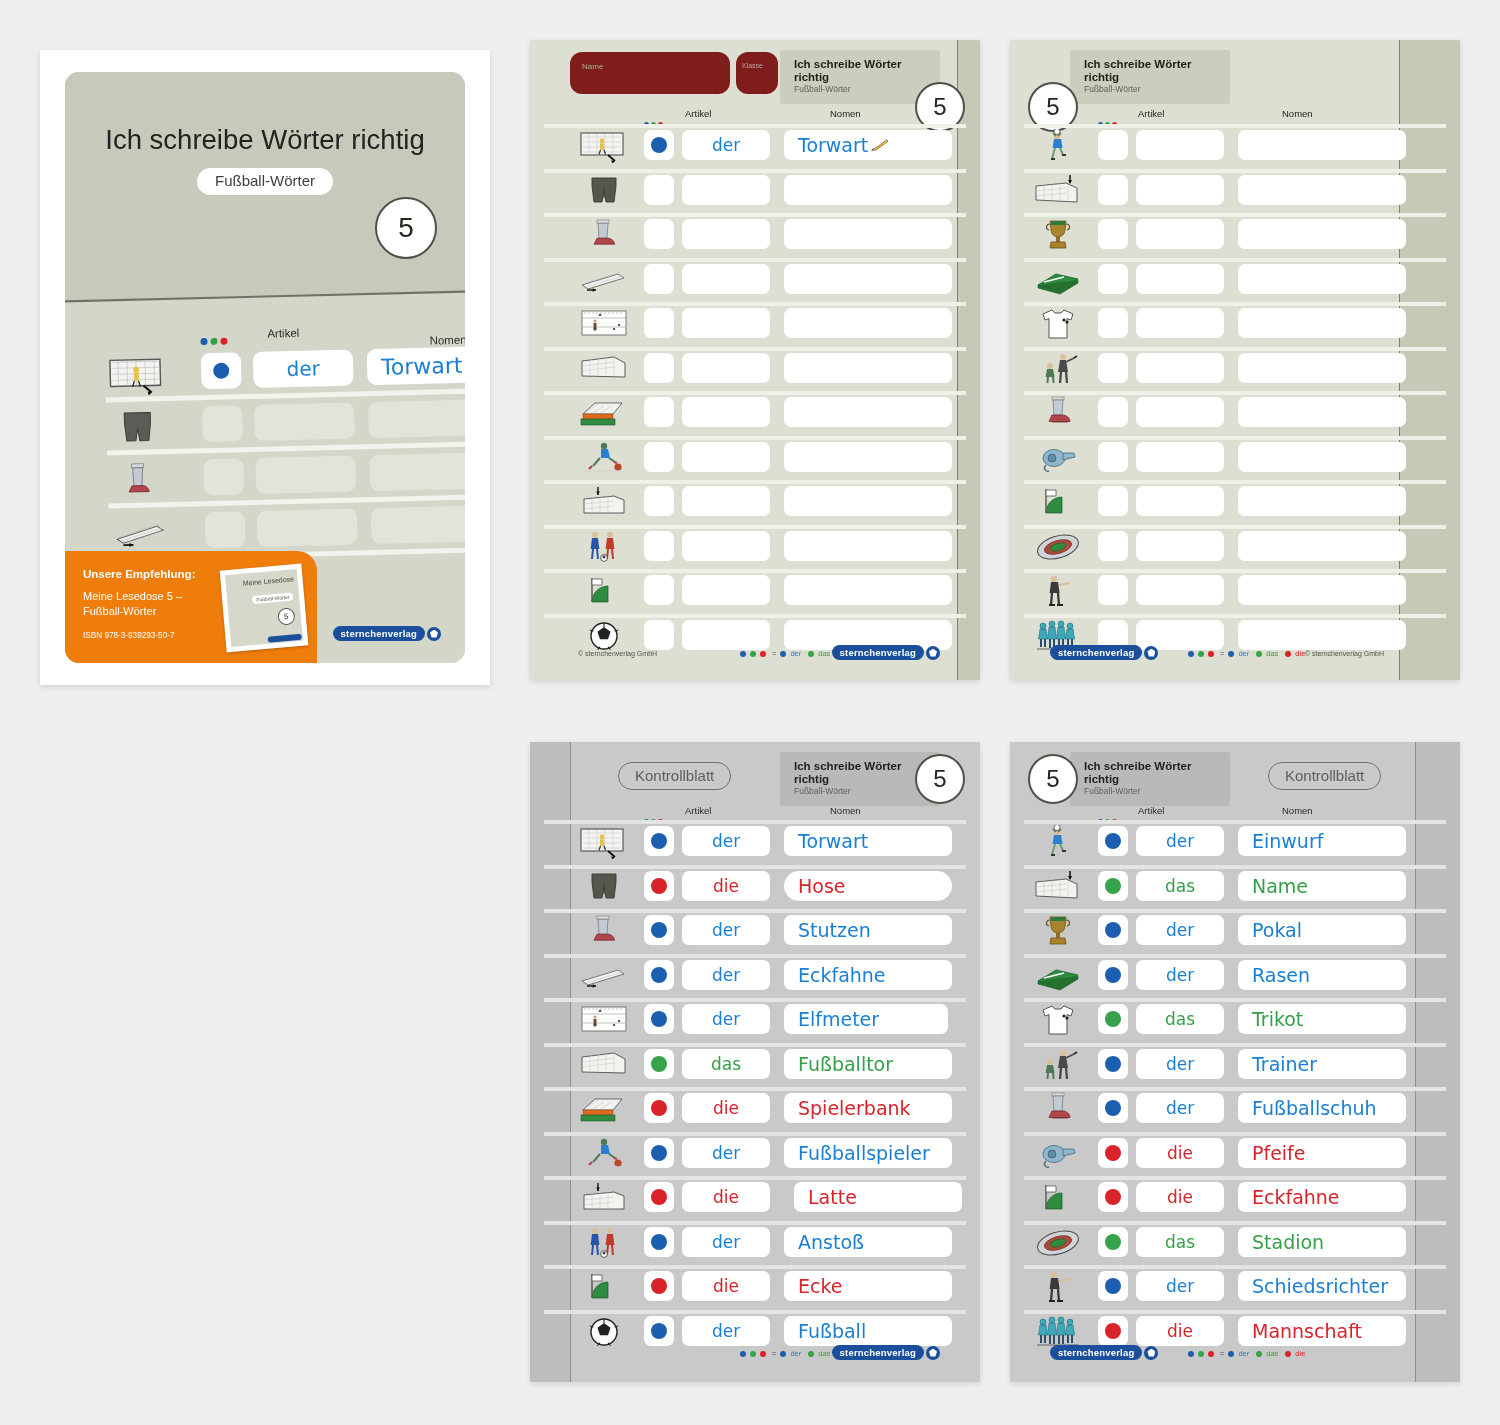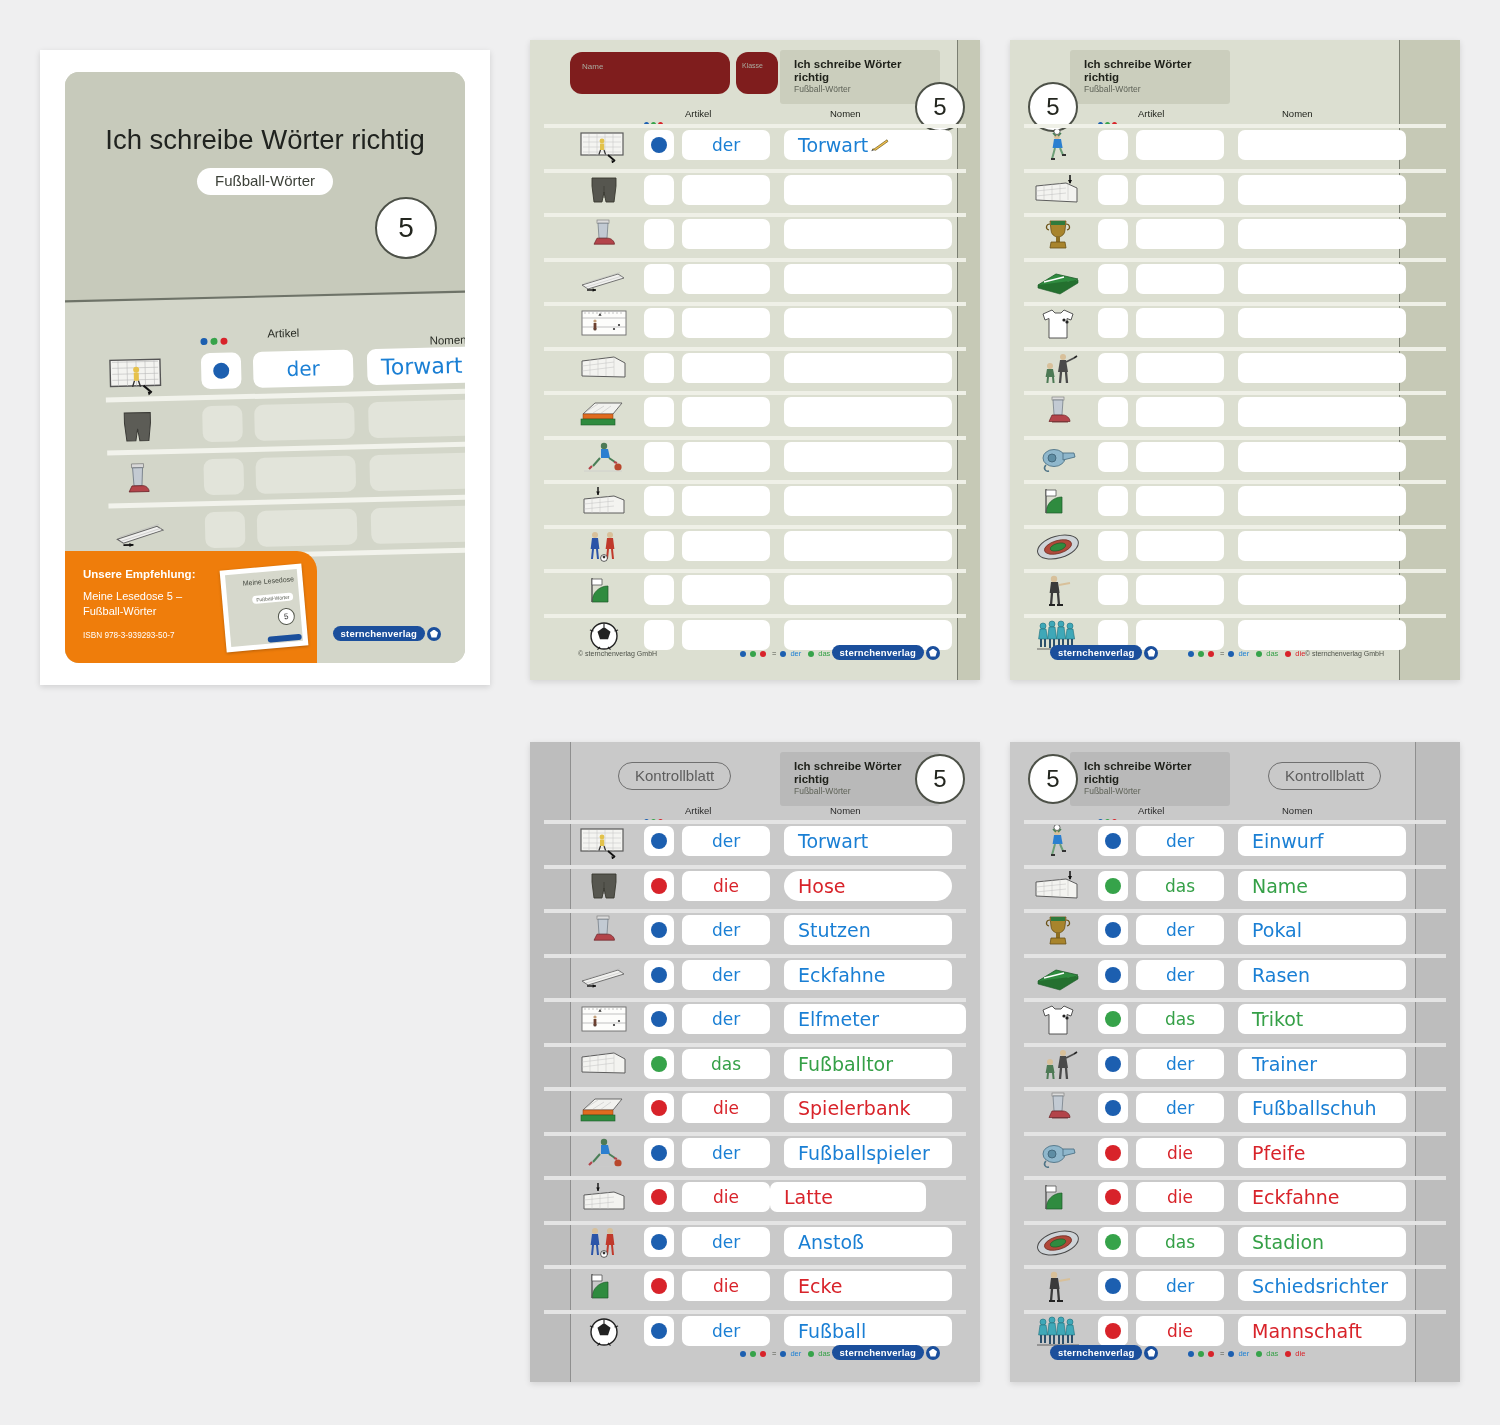--- a/index.html
+++ b/index.html
@@ -830,21 +830,21 @@
                 <circle cx="17" cy="14" r="1.6" fill="#c4a07a"></circle>
                 <circle cx="36" cy="22" r="1.1" fill="#333"></circle>
                 <circle cx="41" cy="18" r="1.1" fill="#333"></circle>
               </svg></span></div>
           <div class="bx dotbx" style="left: 114px;">
             <i class="bigdot d-blue"></i>
           </div>
           <div class="bx artbx" style="left: 152px; width: 88px;">
             <span class="art c-der">der</span>
           </div>
-          <div class="bx nombx" style="left: 254px; width: 182px;">
+          <div class="bx nombx" style="left: 254px; width: 164px;">
             <span class="nom c-der">Elfmeter</span>
           </div>
         </div>
         <div class="row">
           <div class="sep"></div>
           <div class="pic" style="left: 48px;"><span class="ico"><svg viewBox="0 0 52 34">
                 <path d="M4 24V9l32-4 11 6v14z" fill="#f3f3f0" stroke="#5d5d5d" stroke-width="1"></path>
                 <path d="M4 14l32-4M4 19l32-4M12 7v17M20 6v18M28 5.5v18.5M36 5v19" stroke="#c1c1c1" stroke-width=".5"></path>
               </svg></span></div>
           <div class="bx dotbx" style="left: 114px;">
@@ -902,21 +902,21 @@
                 <path d="M6 19l30-3M6 24l30-3M14 12v16M22 11v17M30 11v17" stroke="#c1c1c1" stroke-width=".5"></path>
                 <path d="M20 2v8" stroke="#111" stroke-width="1.4"></path>
                 <path d="M20 10l-1.8-3.6h3.6z" fill="#111"></path>
               </svg></span></div>
           <div class="bx dotbx" style="left: 114px;">
             <i class="bigdot d-red"></i>
           </div>
           <div class="bx artbx" style="left: 152px; width: 88px;">
             <span class="art c-die">die</span>
           </div>
-          <div class="bx nombx" style="left: 240px; width: 156px; text-align: right;">
+          <div class="bx nombx" style="left: 264px; width: 168px; text-align: right;">
             <span class="nom c-die">Latte</span>
           </div>
         </div>
         <div class="row">
           <div class="sep"></div>
           <div class="pic" style="left: 48px;"><span class="ico"><svg viewBox="0 0 52 34">
                 <circle cx="17" cy="5" r="3" fill="#d8c09a"></circle>
                 <path d="M14 8h6l1.4 11h-8.8z" fill="#2b54a8"></path>
                 <path d="M15 19l-1 10M19 19l1 10" stroke="#2b54a8" stroke-width="2"></path>
                 <circle cx="32" cy="5" r="3" fill="#d8c09a"></circle>

